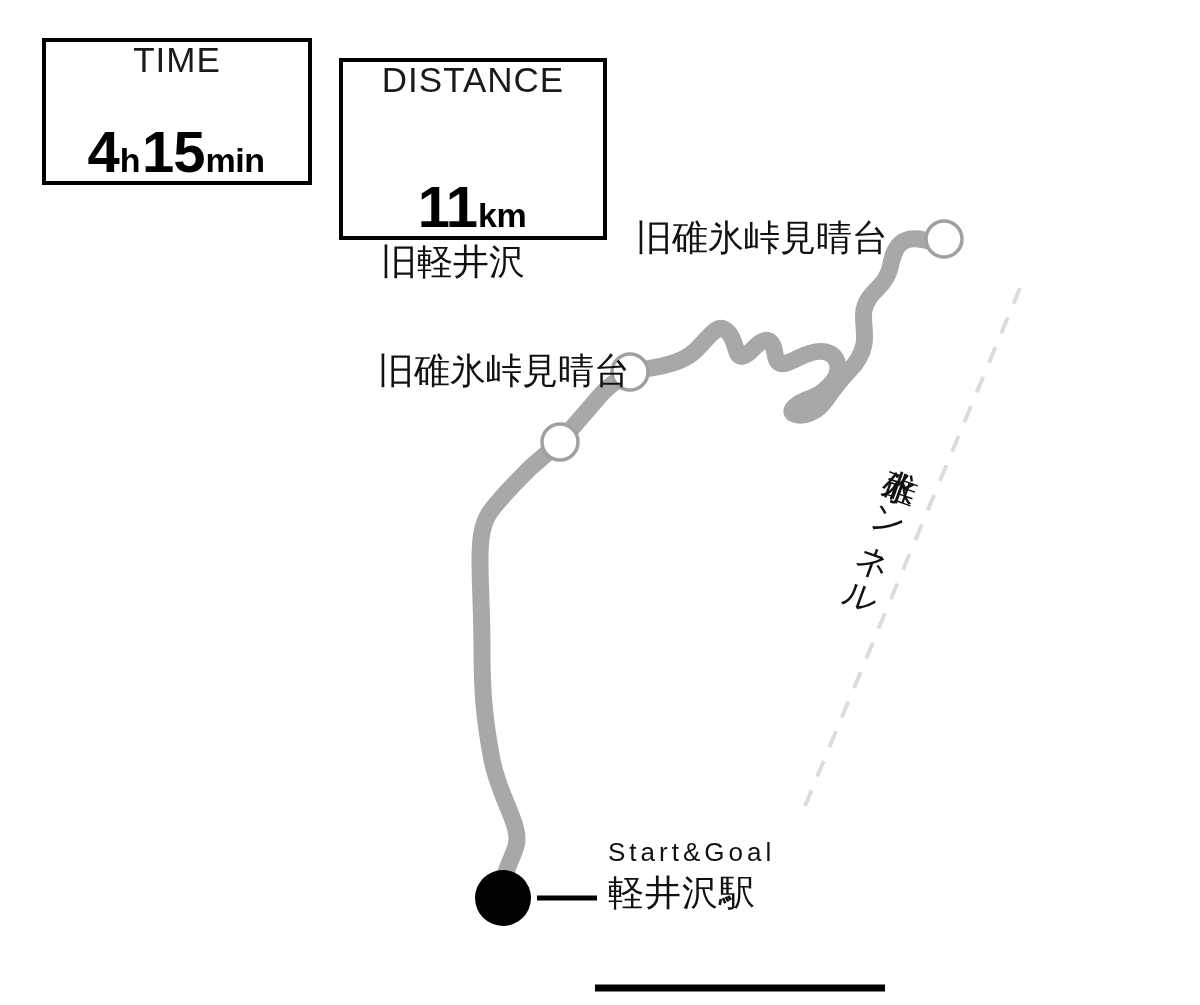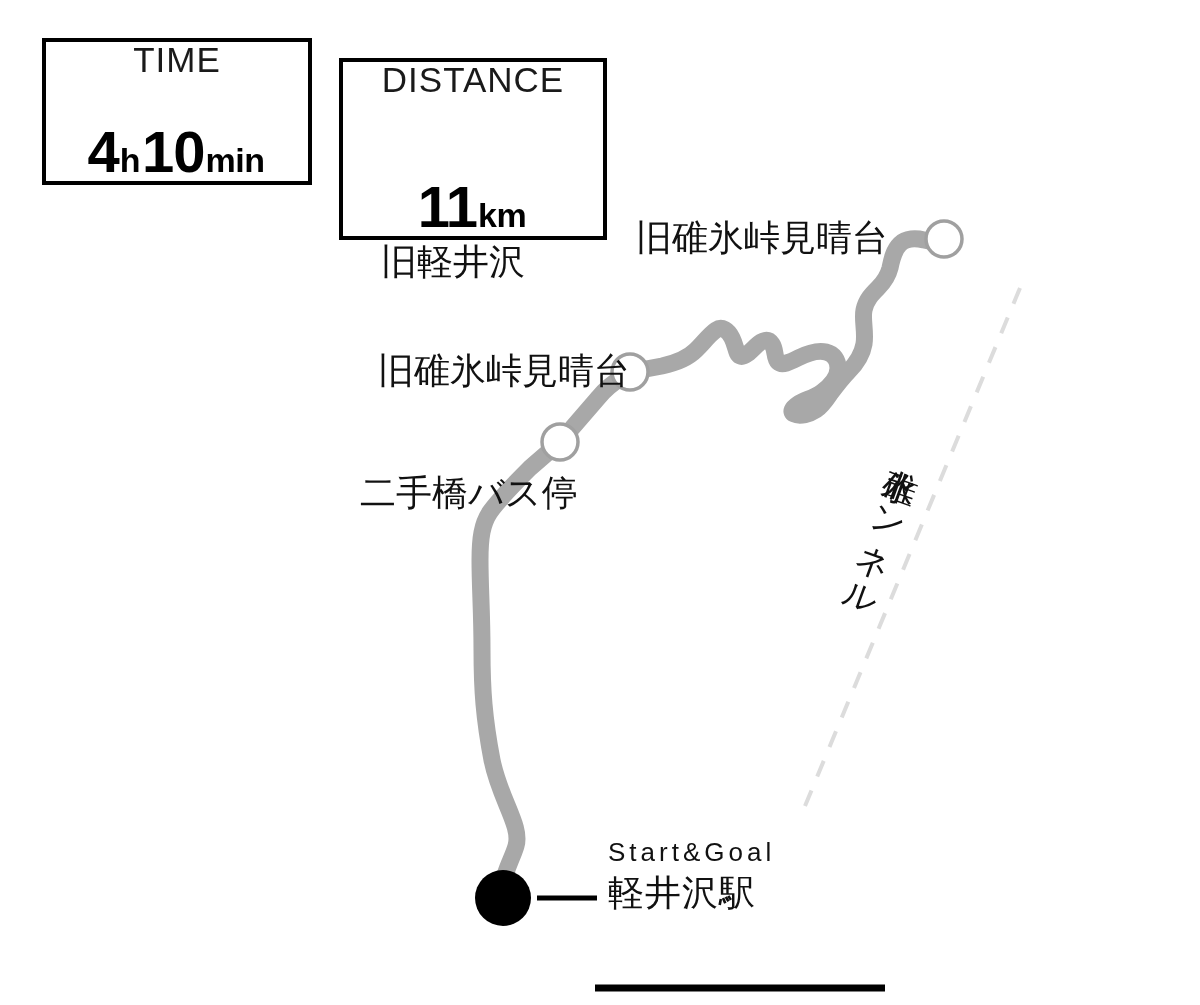--- a/index.html
+++ b/index.html
@@ -126,21 +126,21 @@
 </head>
 <body>
 
 <div id="page">
 
   <div class="info-box" id="time-box">
     <div class="info-title">TIME</div>
     <div class="info-value">
       <span class="num">4</span>
       <span class="unit">h</span>
-      <span class="num">10</span>
+      <span class="num">15</span>
       <span class="unit">min</span>
     </div>
   </div>
 
   <div class="info-box" id="distance-box">
     <div class="info-title">DISTANCE</div>
     <div class="info-value">
       <span class="num">11</span>
       <span class="unit">km</span>
     </div>
@@ -198,21 +198,20 @@
 
     <line x1="595" y1="988" x2="885" y2="988" stroke="#000000" stroke-width="7" stroke-linecap="butt"></line>
   </svg>
 
   <div class="map-label" id="label-mihara">旧碓氷峠見晴台</div>
 
   <div class="map-label" id="label-kyukaru">旧軽井沢</div>
 
   <div class="map-label" id="label-yuuran">旧碓氷峠見晴台</div>
 
-  <div class="map-label" id="label-nitebas">二手橋バス停</div>
 
   <div id="label-tunnel">碓氷トンネル</div>
 
   <div id="label-startgoal">
     <div class="sg-en">Start&amp;Goal</div>
     <div class="sg-jp">軽井沢駅</div>
   </div>
 
 </div>
 

